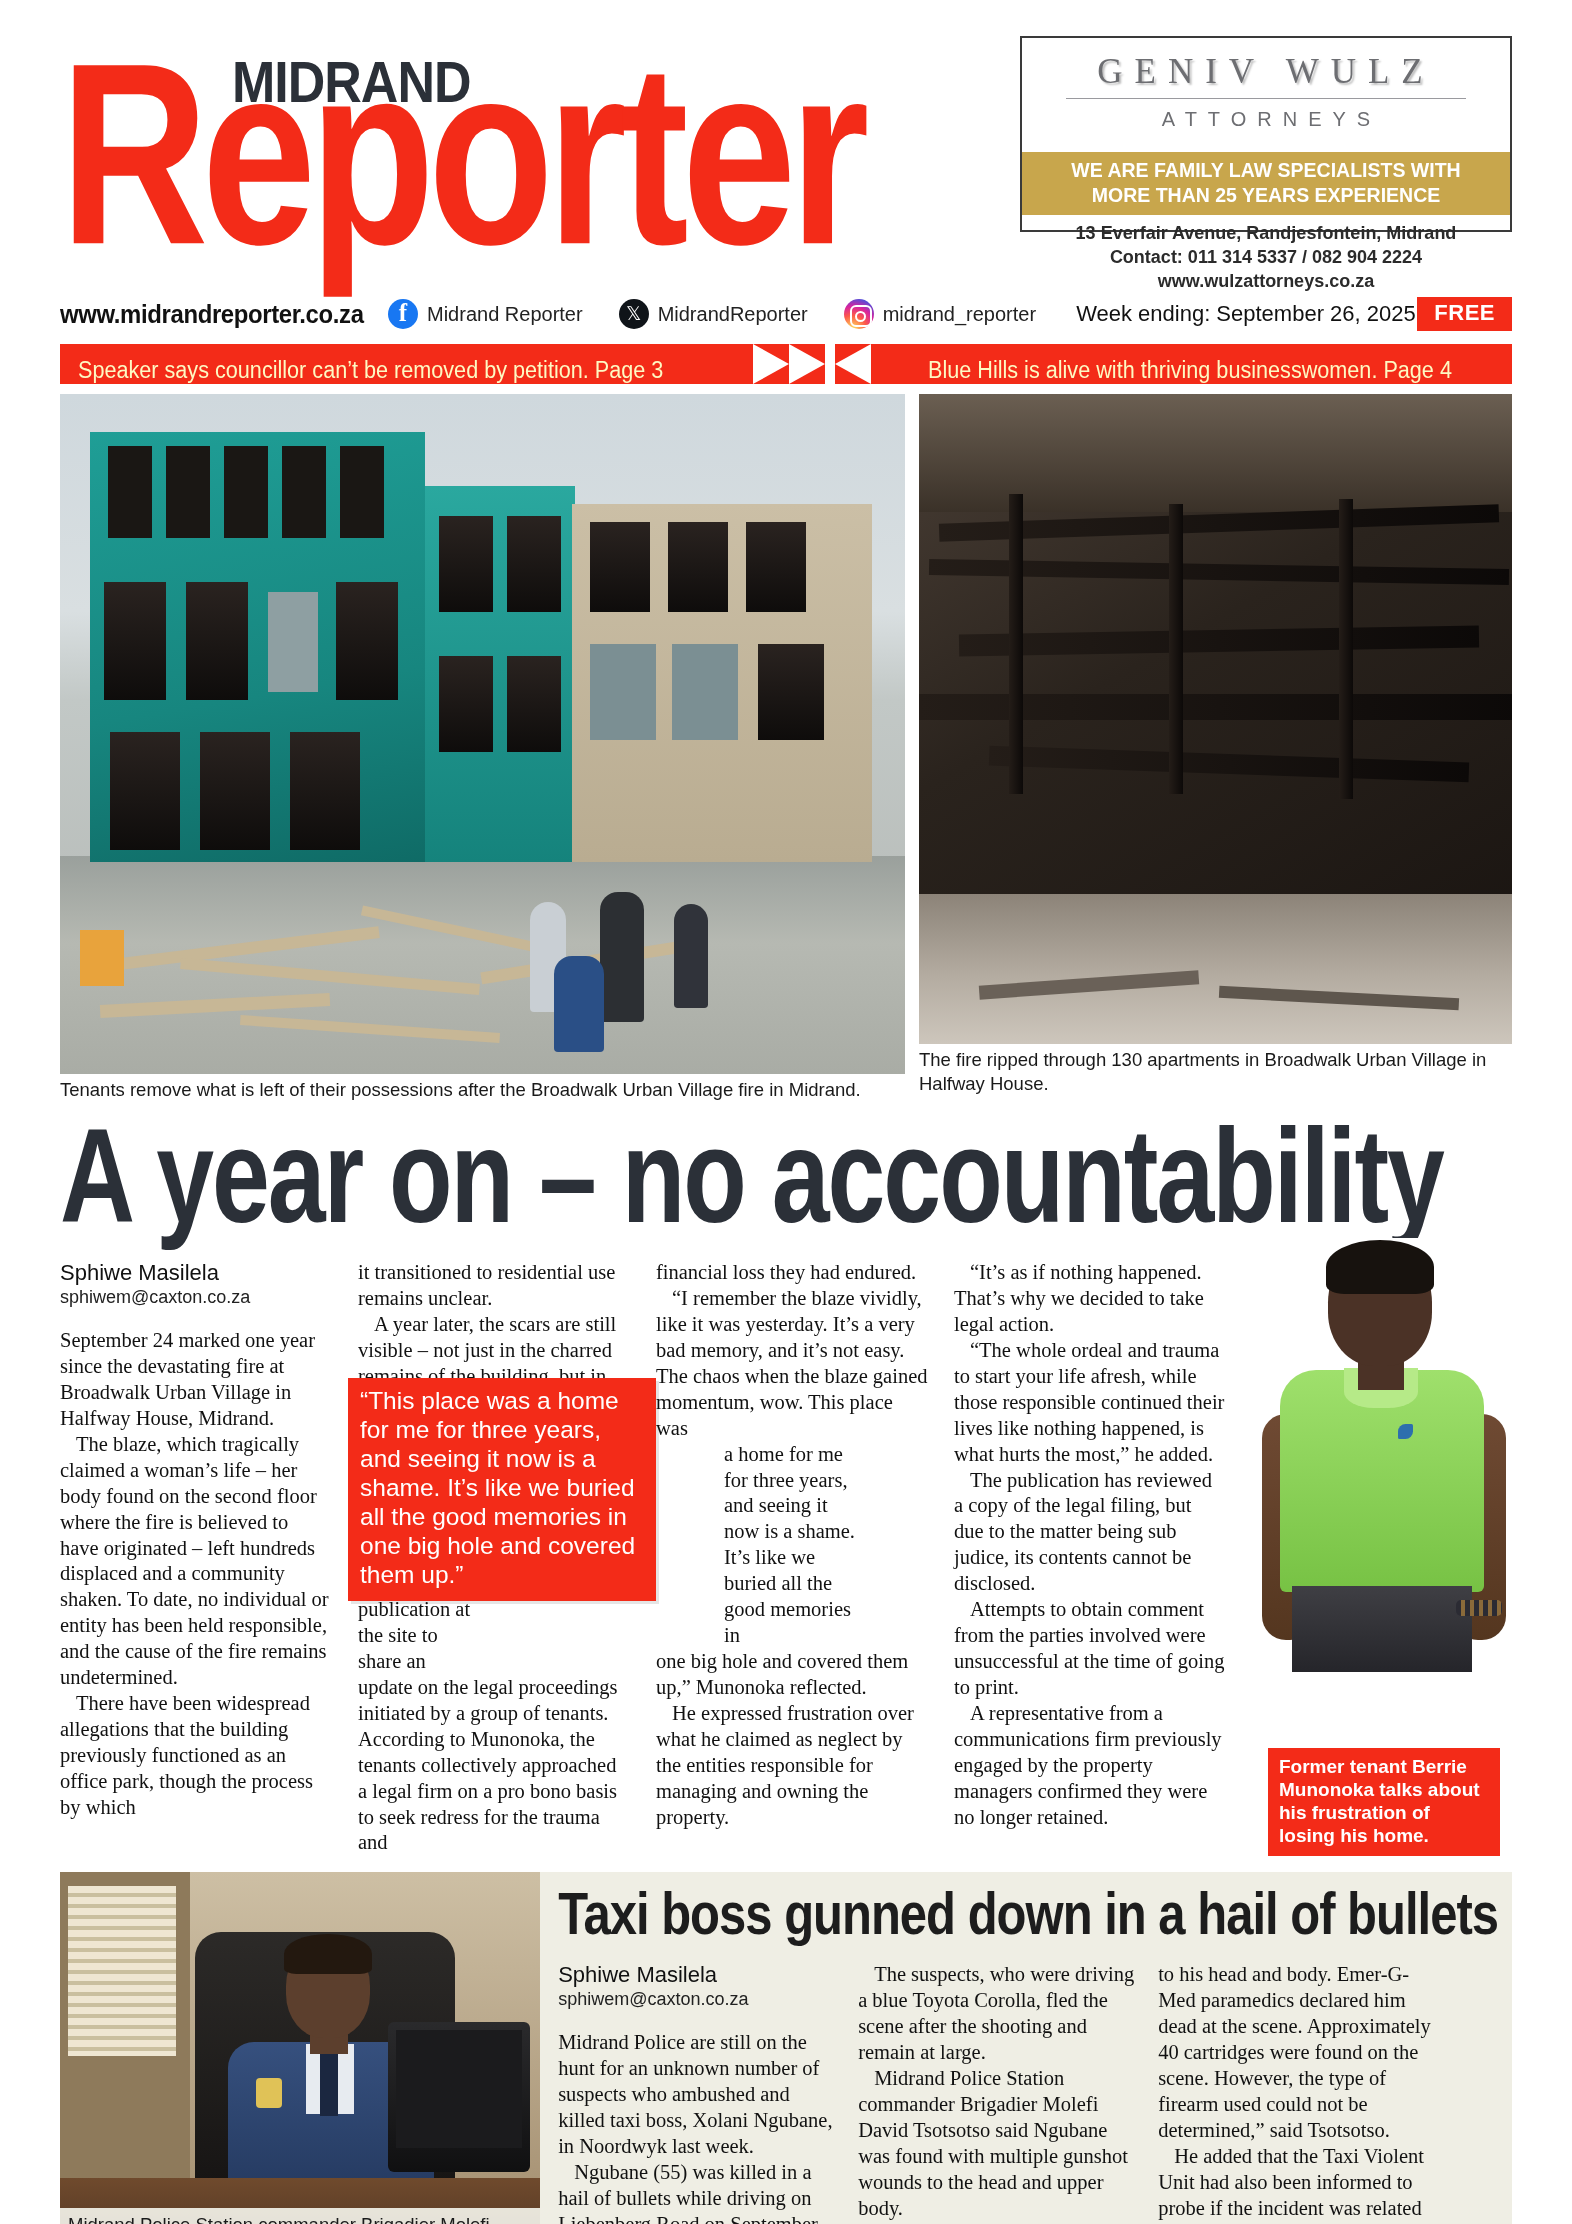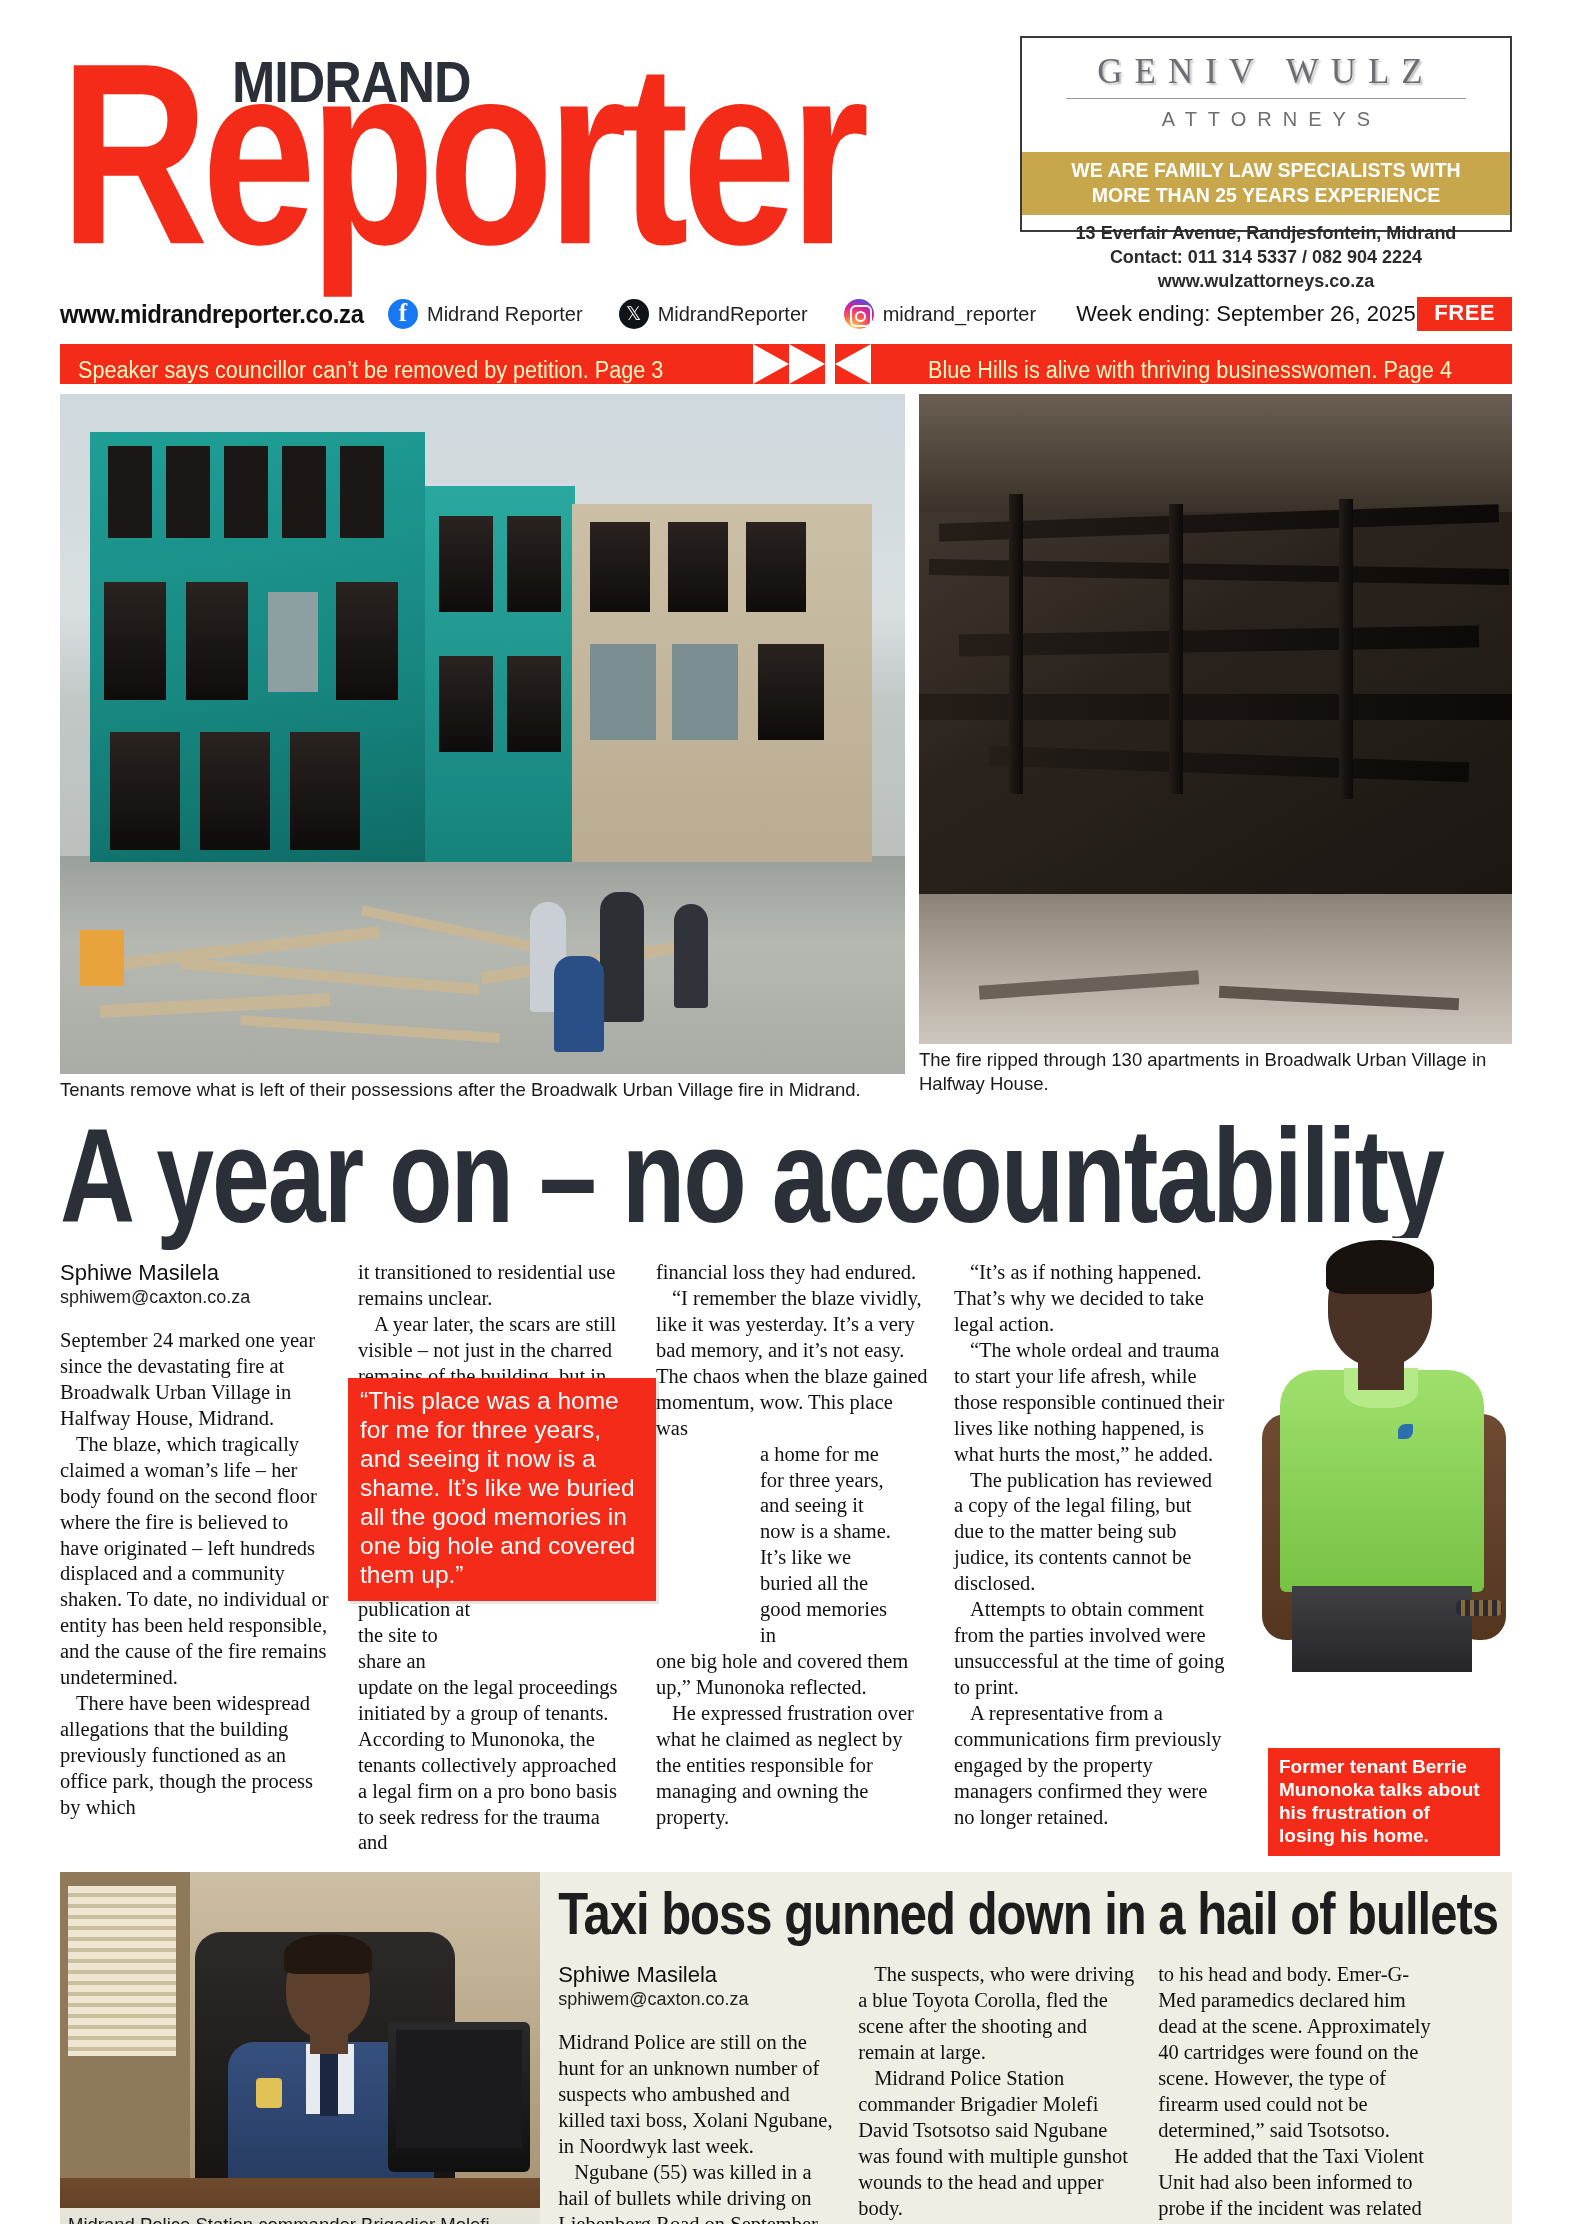--- a/index.html
+++ b/index.html
@@ -419,21 +419,21 @@
         <p class="noind">update on the legal proceedings initiated by a group of tenants. According to Munonoka, the tenants collectively approached a legal firm on a pro bono basis to seek redress for the trauma and</p>
       </div>
     </div>
 
     <div class="pullquote">“This place was a home for me for three years, and seeing it now is a shame. It’s like we buried all the good memories in one big hole and covered them up.”</div>
 
     <div class="col">
       <div class="body-text">
         <p class="noind">financial loss they had endured.</p>
         <p>“I remember the blaze vividly, like it was yesterday. It’s a very bad memory, and it’s not easy. The chaos when the blaze gained momentum, wow. This place was</p>
-        <p class="noind" style="margin-left:104px;width:136px">a home for me for three years, and seeing it now is a shame. It’s like we buried all the good memories in</p>
+        <p class="noind" style="margin-left:68px;width:136px">a home for me for three years, and seeing it now is a shame. It’s like we buried all the good memories in</p>
         <p class="noind">one big hole and covered them up,” Munonoka reflected.</p>
         <p>He expressed frustration over what he claimed as neglect by the entities responsible for managing and owning the property.</p>
       </div>
     </div>
 
     <div class="col col-last">
       <div class="body-text">
         <p>“It’s as if nothing happened. That’s why we decided to take legal action.</p>
         <p>“The whole ordeal and trauma to start your life afresh, while those responsible continued their lives like nothing happened, is what hurts the most,” he added.</p>
         <p>The publication has reviewed a copy of the legal filing, but due to the matter being sub judice, its contents cannot be disclosed.</p>

